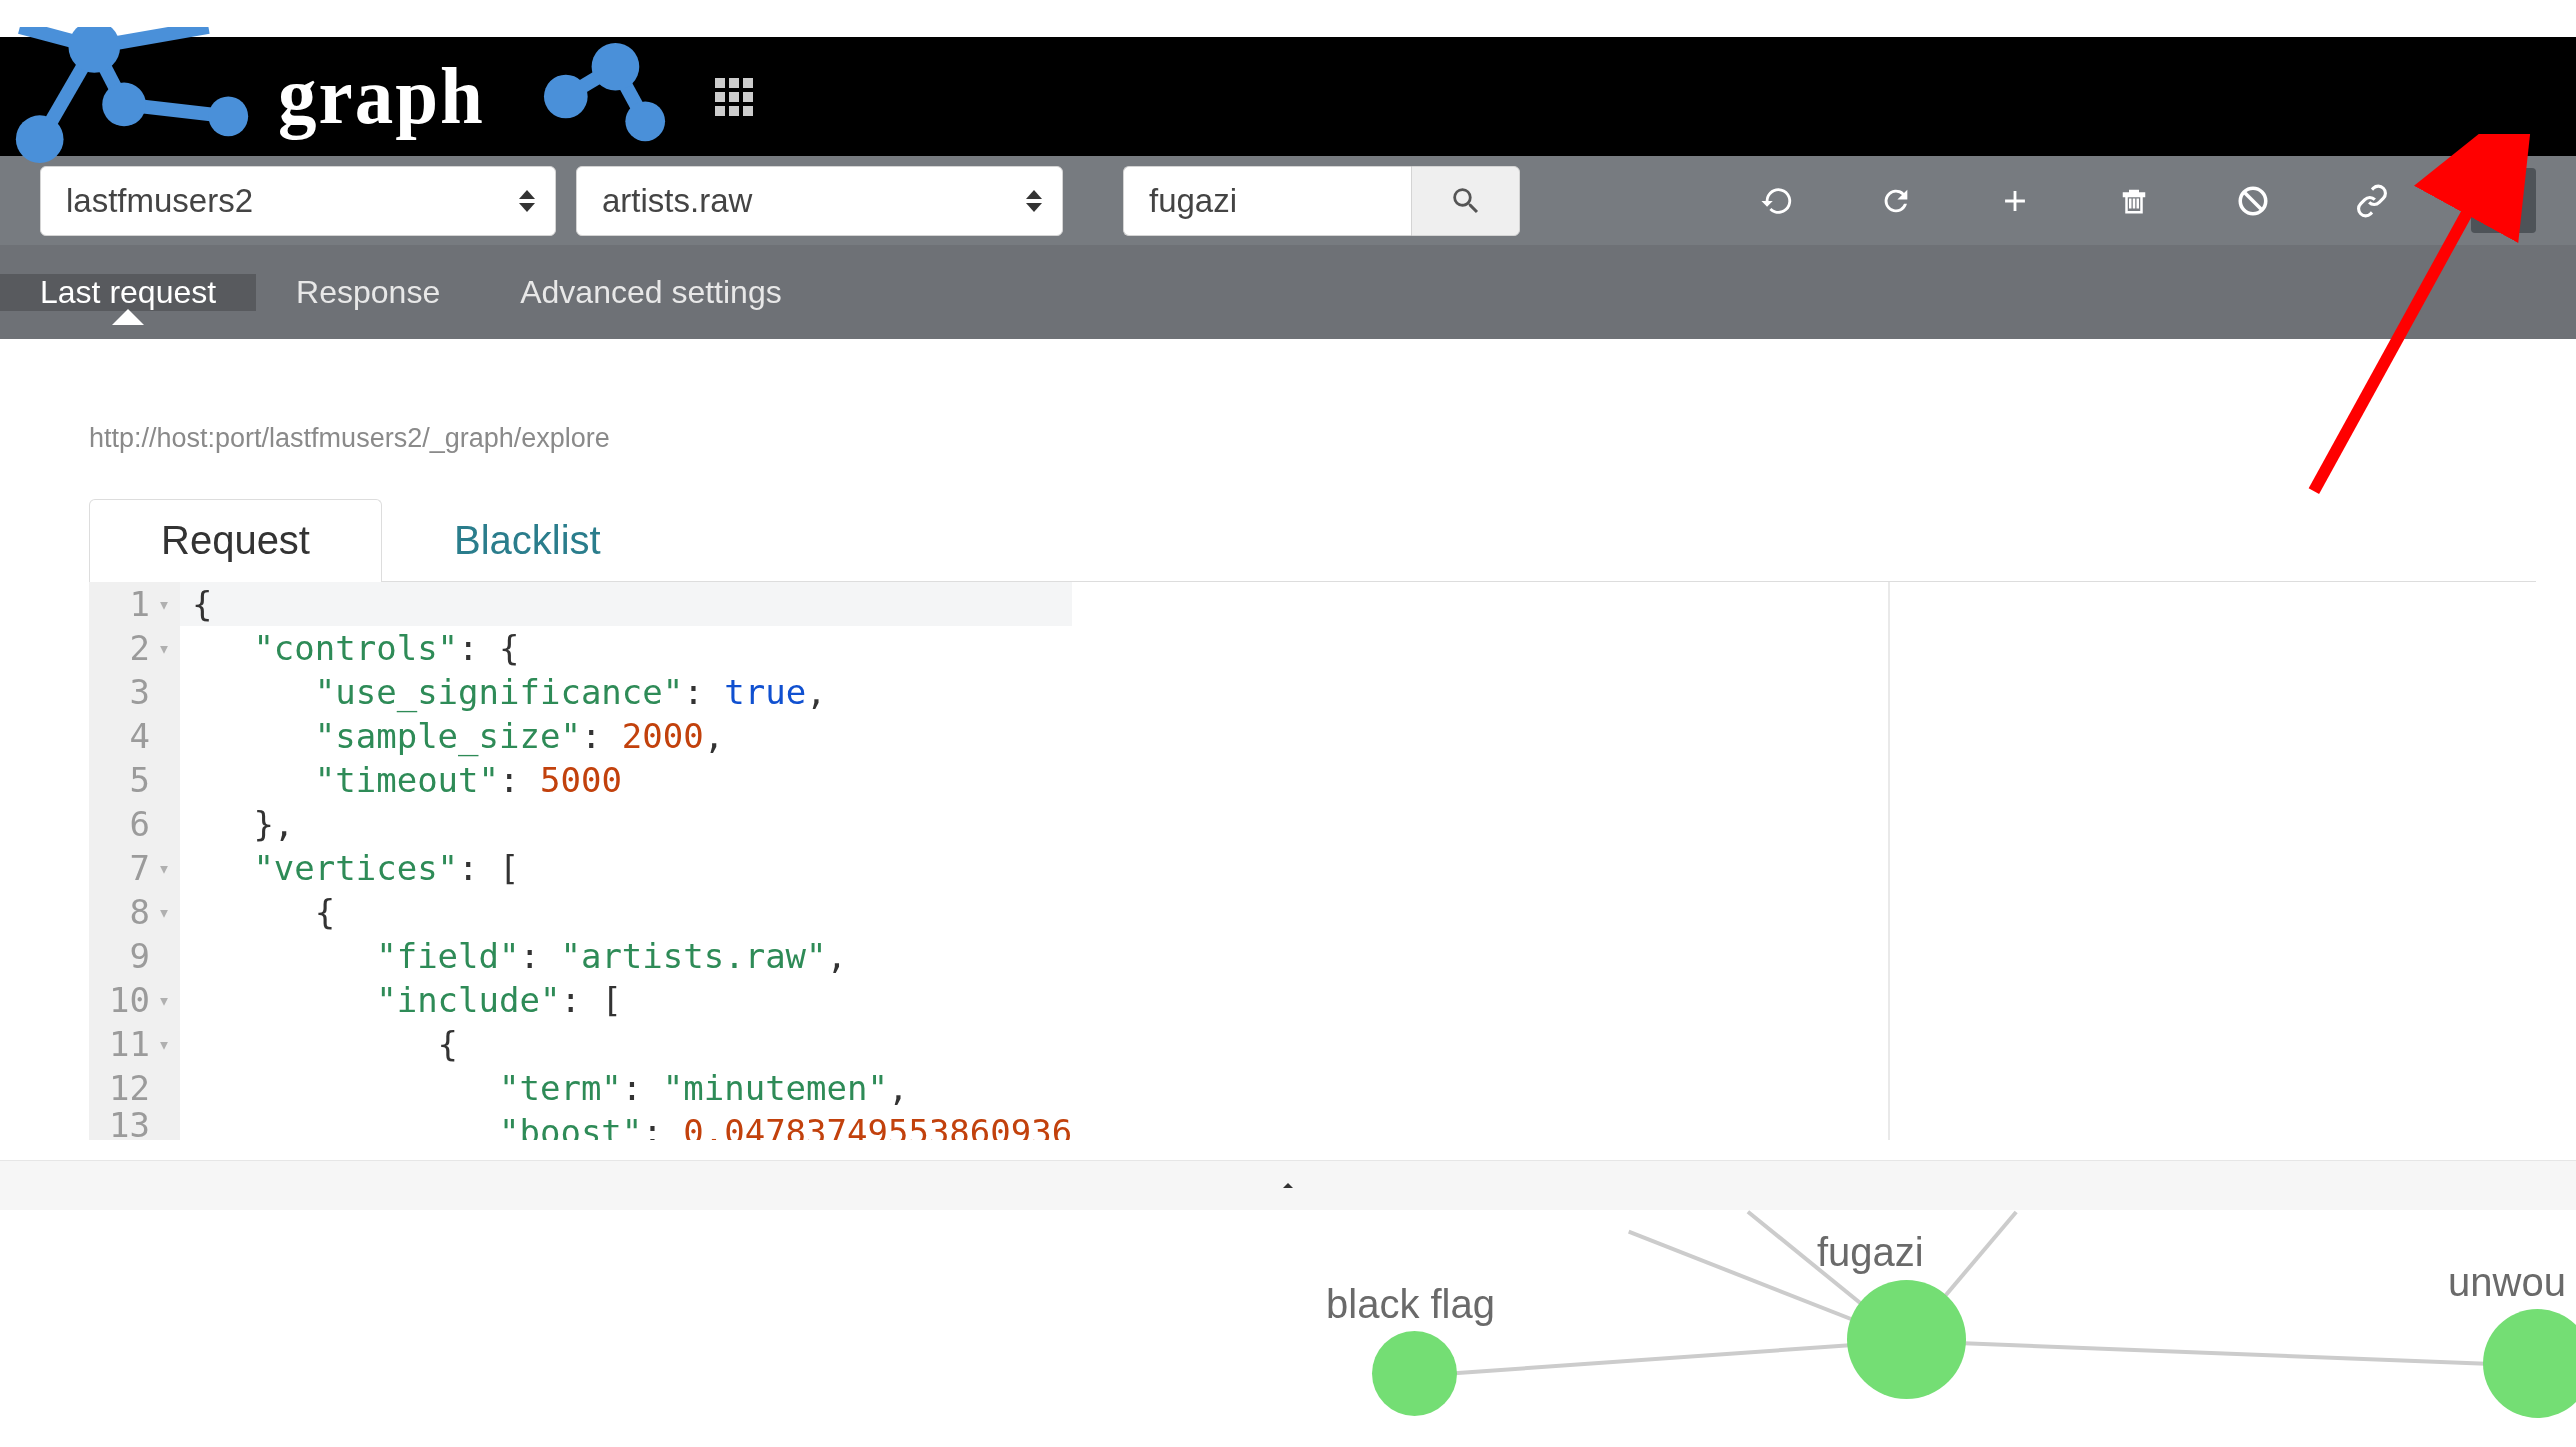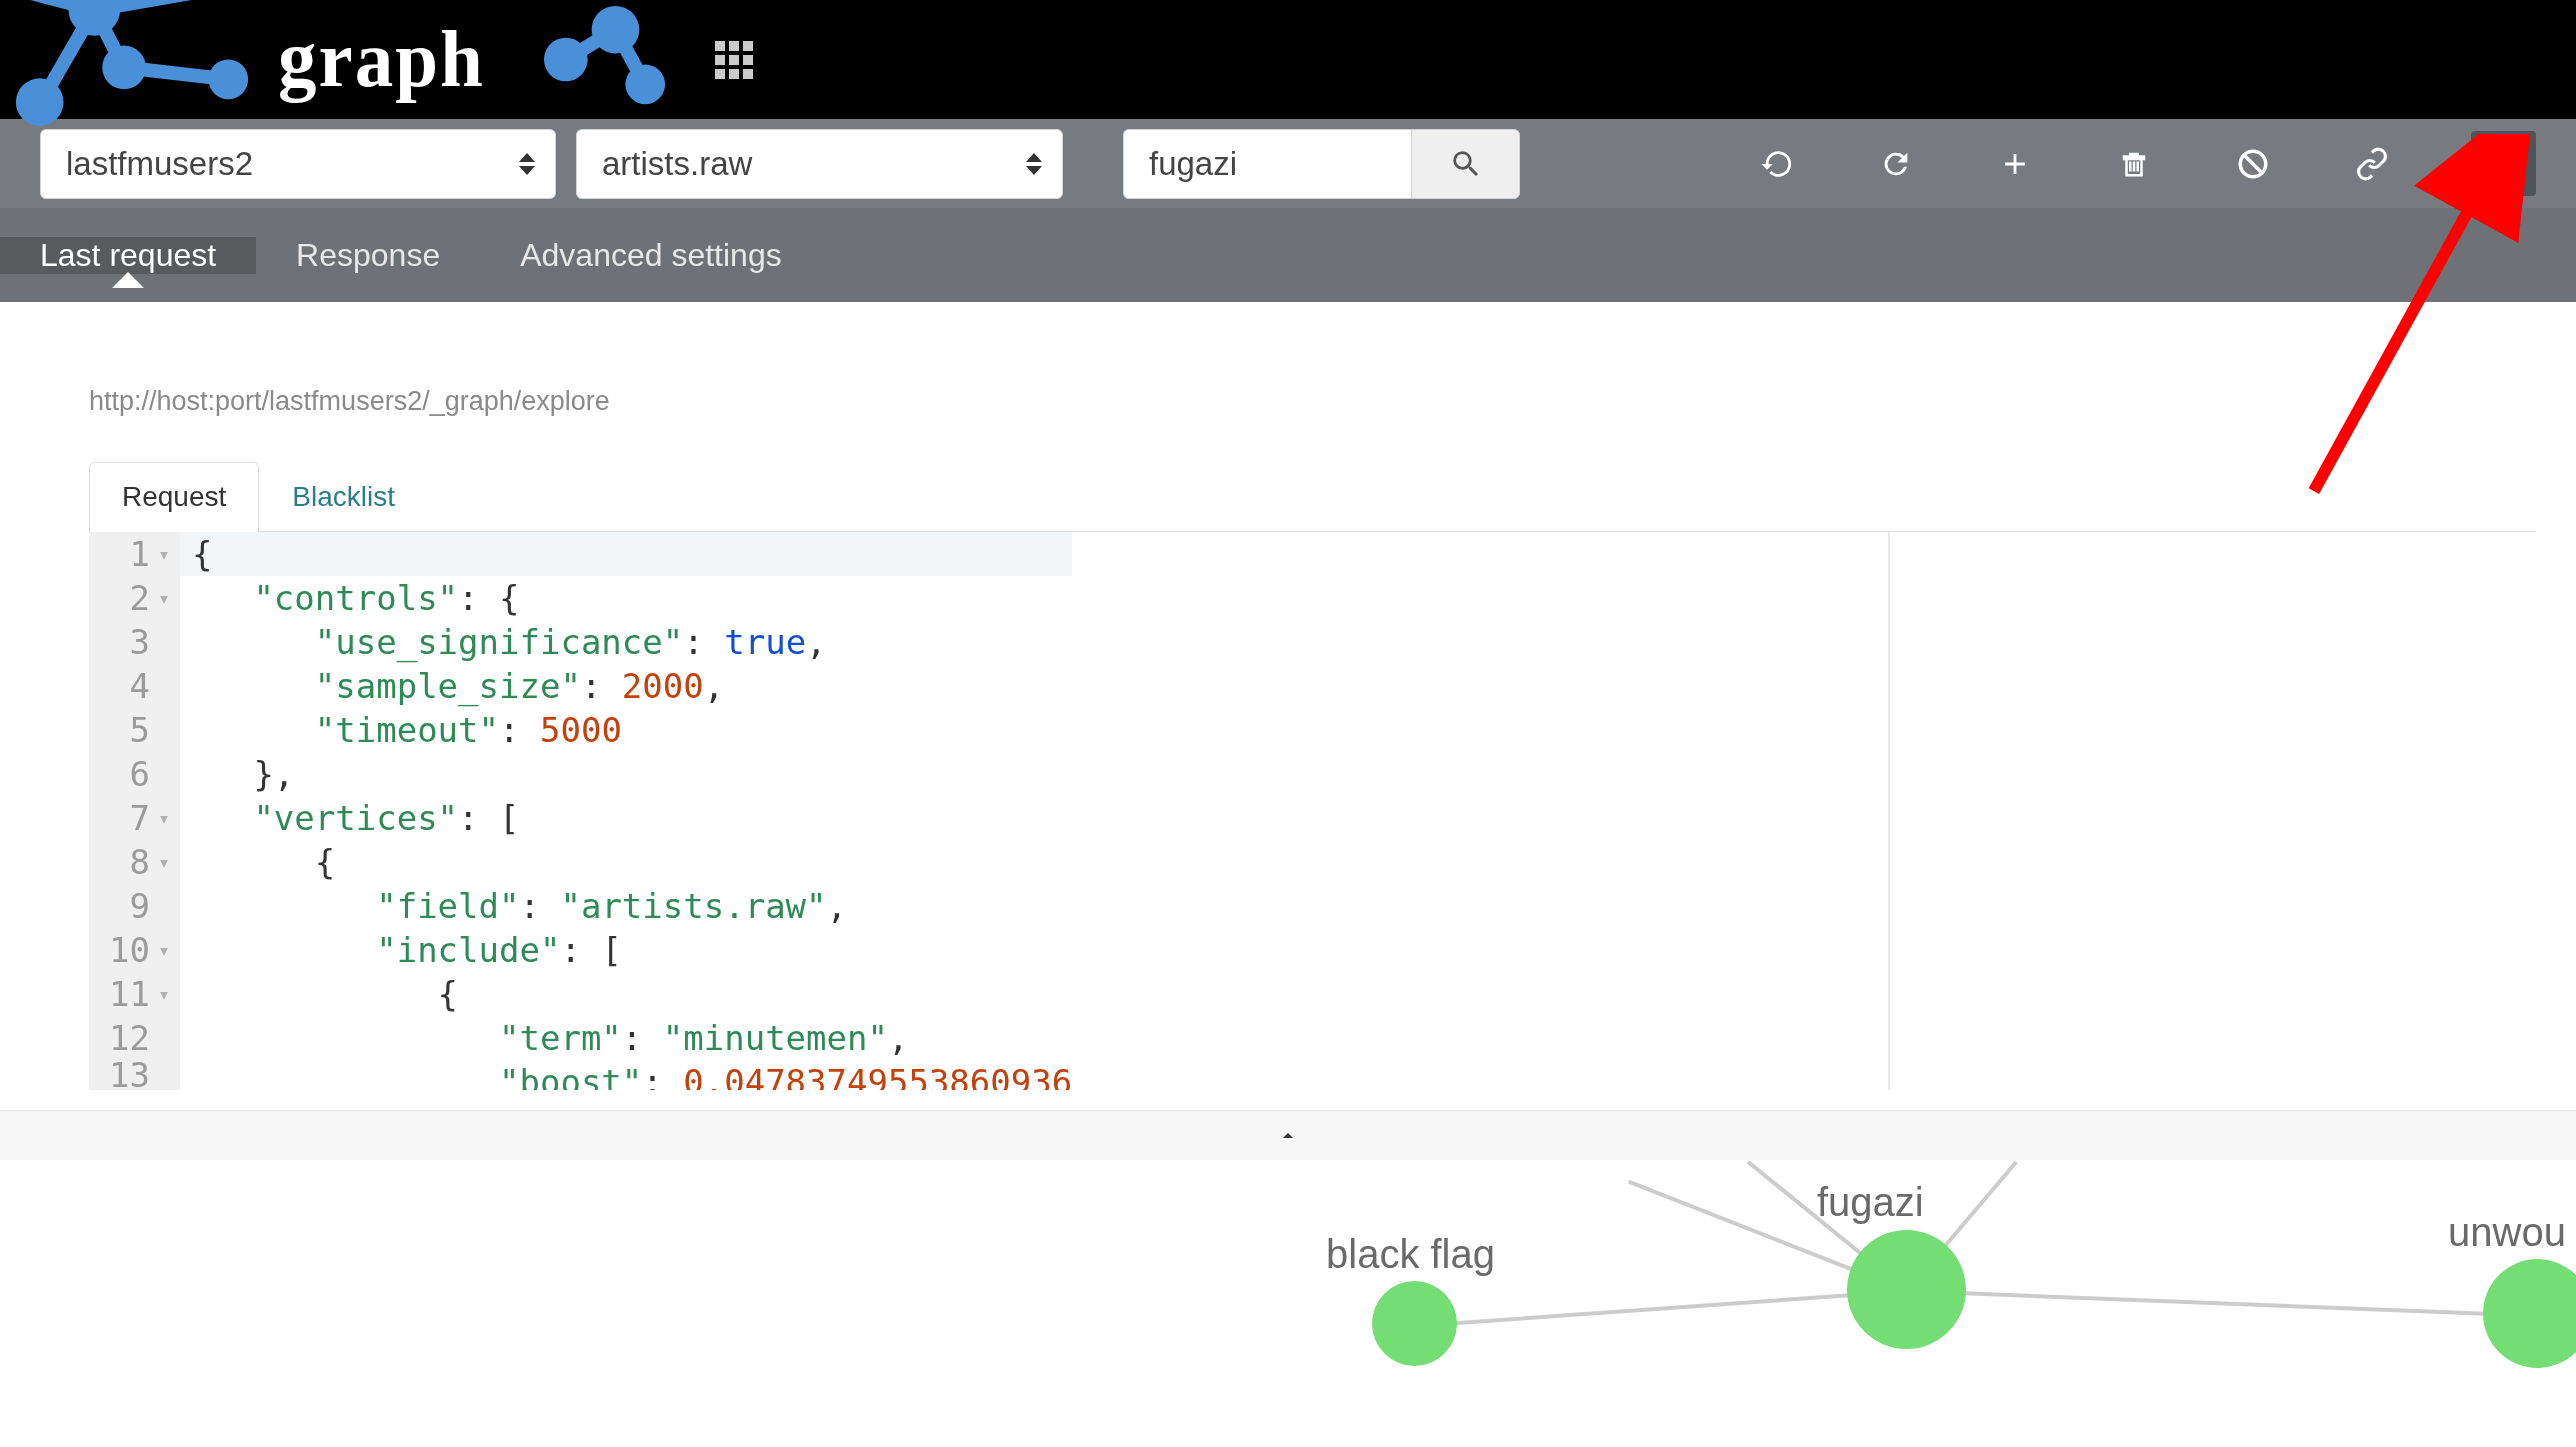--- a/index.html
+++ b/index.html
@@ -1,19 +1,19 @@
 <!DOCTYPE html>
 <html><head>
 <meta charset="utf-8">
 <style>
 * { margin:0; padding:0; box-sizing:border-box; }
 body { font-family:-apple-system,BlinkMacSystemFont,"Segoe UI",Helvetica,Arial,sans-serif; font-size:24px; overflow:hidden; width:2576px; height:1448px; position:relative; }
 
 
-.topbar { height:119px; background:#000; display:flex; align-items:center; }
+.topbar { height:119px; background:#000; display:flex; align-items:center;margin-top:37px; }
 .logo-wrap { width:675px; height:119px; display:flex; align-items:center; padding-left:10px; position:relative; }
 .logo-text { color:#fff; font-family:"Comic Sans MS",cursive; font-size:77px; font-weight:bold; letter-spacing:2px; margin-left:268px; transform:scaleY(1.05); }
 .logo-svg { position:absolute; left:0; top:-10px; }
 .apps-icon { margin-left:40px; display:grid; grid-template-columns:repeat(3,10px); grid-template-rows:repeat(3,10px); gap:4px; }
 .apps-icon span { background:#ccc; width:10px; height:10px; }
 
 
 .toolbar { height:89px; background:#777b80; display:flex; align-items:center; padding:0 40px; gap:20px; }
 .select { background:#fff; border:1px solid #d4d4d4; border-radius:6px; height:70px; padding:0 55px 0 25px; font-size:33px; color:#444; position:relative; display:flex; align-items:center; cursor:pointer; }
 .select.idx { width:516px;align-items:center; }
@@ -33,21 +33,21 @@
 
 .tabrow { height:94px; background:#6e7176; display:flex; align-items:center; position:relative; }
 .tab { padding:0 40px; display:flex; align-items:center; color:#e8e8e8; font-size:32px; cursor:pointer; position:relative; }
 .tab.active { background:#585a5e; color:#fff; }
 .tab.active::after { content:""; position:absolute; left:50%; bottom:-14px; transform:translateX(-50%); width:0; height:0; border-left:16px solid transparent; border-right:16px solid transparent; border-bottom:16px solid #fff; }
 
 
 .page { background:#fff; padding:0; }
 .url-line { padding:84px 0 45px 89px; color:#8a8a8a; font-size:27px; }
 .inner-tabs { display:flex; margin-left:89px; }
-.itab { padding:18px 32px; font-size:28px; color:#2a7d8c; cursor:pointer; border:1px solid transparent; }
+.itab { padding:18px 71px; font-size:40px; color:#2a7d8c; cursor:pointer; border:1px solid transparent; }
 .itab.active { color:#333; border:1px solid #ddd; border-bottom:0; border-radius:6px 6px 0 0; background:#fff; position:relative; z-index:2; }
 .itab-underline { height:1px; background:#ddd; margin-top:-1px; margin-left:89px; margin-right:40px; }
 
 
 .editor-wrap { margin-left:89px; margin-right:40px; display:flex; font-family:Menlo,Consolas,monospace; font-size:34px; line-height:44px; }
 .gutter { background:#f0f0f0; text-align:right; color:#9b9b9b; padding:0 10px 0 20px; user-select:none; }
 .gutter .gl { height:44px; display:flex; justify-content:flex-end; align-items:center; gap:8px; }
 .gfold { color:#b0b0b0; font-size:20px; width:12px; }
 .code { background:#fff; padding-left:12px; position:relative; flex:none; }
 .code .line1bg { position:absolute; left:0; top:0; right:0; height:44px; background:#f4f5f6; z-index:0; }

